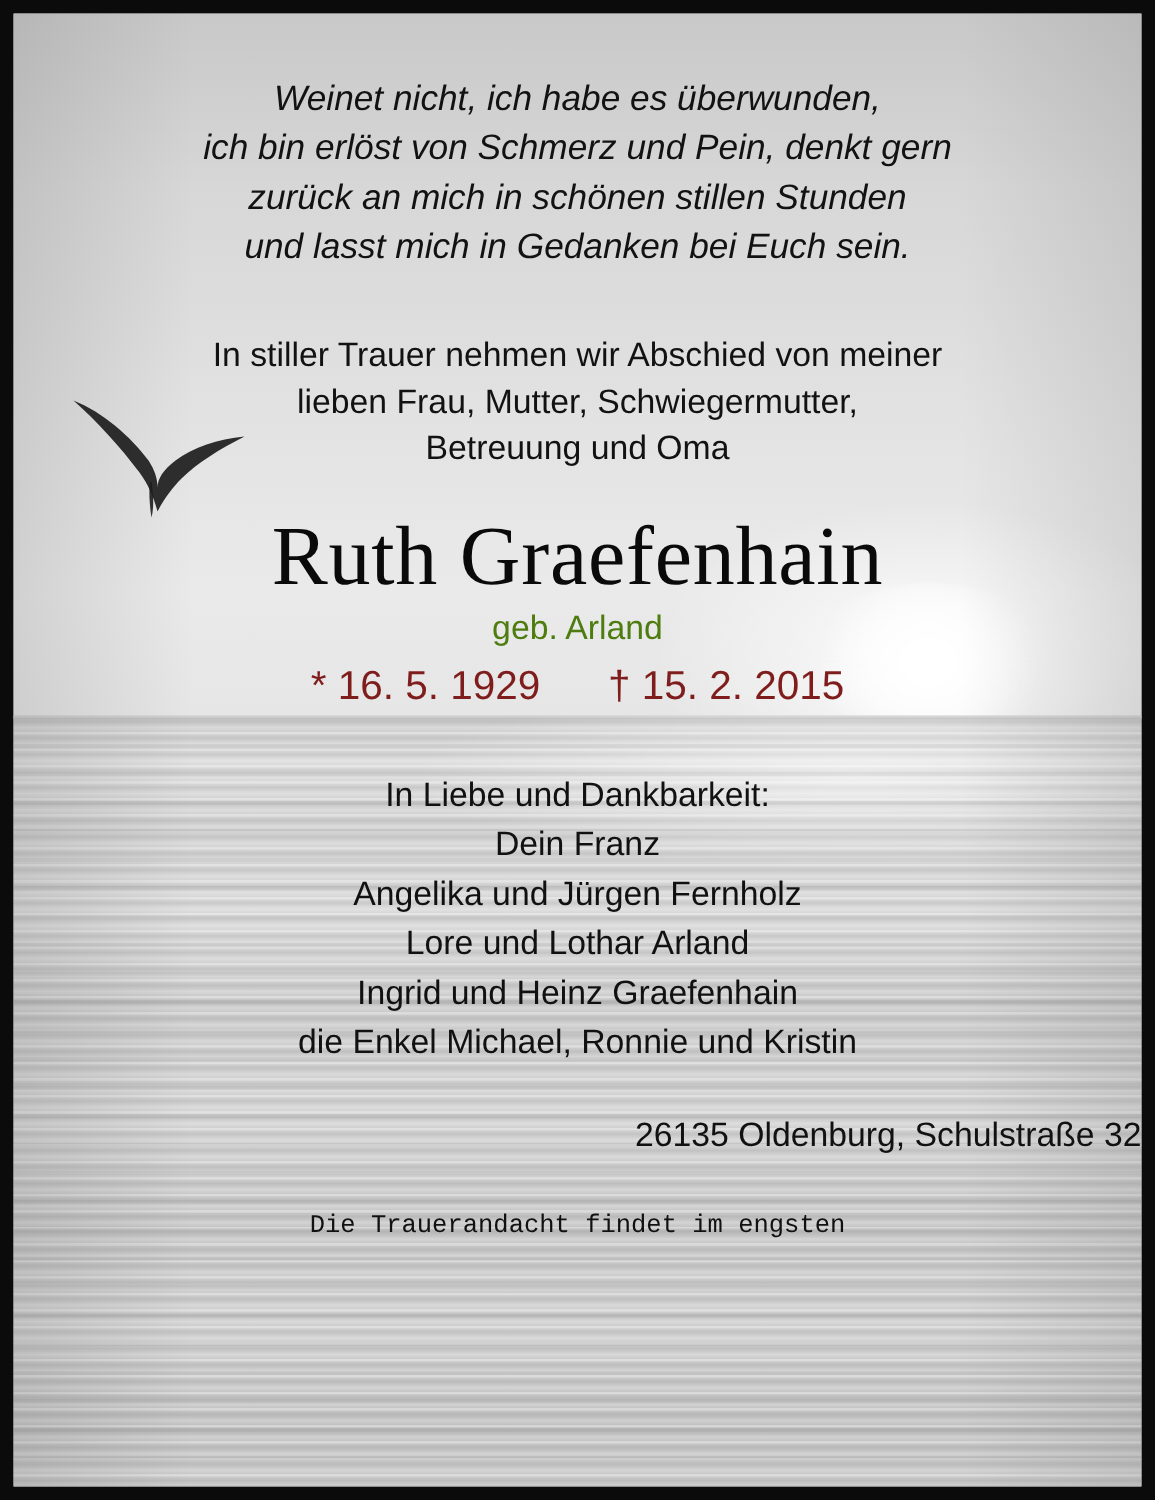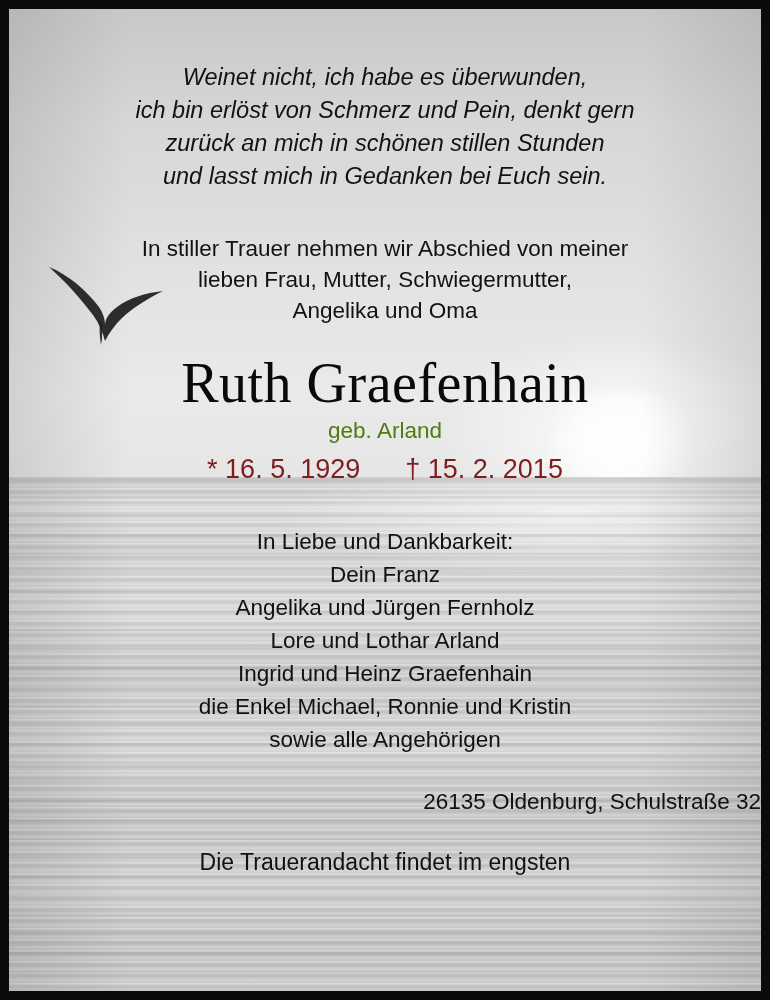--- a/index.html
+++ b/index.html
@@ -94,21 +94,21 @@
     width: 130px;
     height: 100px;
     z-index: 1;
   }
   
   .content {
     position: relative;
     z-index: 2;
     text-align: center;
     color: #111;
-    padding-top: 52px;
+    padding-top: 40px;
   }
   .verse {
     font-family: "Liberation Sans", sans-serif;
     font-style: italic;
     font-size: 23.5px;
     line-height: 33px;
     color: #121212;
     padding: 0 46px;
   }
   .intro {
@@ -149,22 +149,23 @@
     font-size: 22.5px;
     line-height: 33px;
   }
   .address {
     margin-top: 33px;
     font-size: 22.5px;
     text-align: right;
   }
   .service {
     margin-top: 32px;
-    font-size: 23px;
+    font-size: 17px;
     line-height: 31px;
+    font-family: Liberation Mono, monospace;
   }
   .care {
     margin-top: 34px;
     font-size: 22.5px;
   }
 </style>
 </head>
 <body>
 
 <div class="obituary">
@@ -186,41 +187,40 @@
     <div class="verse">
       <div>Weinet nicht, ich habe es überwunden,</div>
       <div>ich bin erlöst von Schmerz und Pein, denkt gern</div>
       <div>zurück an mich in schönen stillen Stunden</div>
       <div>und lasst mich in Gedanken bei Euch sein.</div>
     </div>
 
     <div class="intro">
       <div>In stiller Trauer nehmen wir Abschied von meiner</div>
       <div>lieben Frau, Mutter, Schwiegermutter,</div>
-      <div>Angelika und Oma</div>
+      <div>Betreuung und Oma</div>
     </div>
 
     <div class="name">Ruth Graefenhain</div>
     <div class="maiden">geb. Arland</div>
 
     <div class="dates">
       <span>* 16. 5. 1929</span>
       <span class="sep"></span>
       <span>† 15. 2. 2015</span>
     </div>
 
     <div class="thanks-head">In Liebe und Dankbarkeit:</div>
 
     <div class="mourners">
       <div>Dein Franz</div>
       <div>Angelika und Jürgen Fernholz</div>
       <div>Lore und Lothar Arland</div>
       <div>Ingrid und Heinz Graefenhain</div>
       <div>die Enkel Michael, Ronnie und Kristin</div>
-      <div>sowie alle Angehörigen</div>
     </div>
 
     <div class="address">26135 Oldenburg, Schulstraße 32</div>
 
     <div class="service">
       <div>Die Trauerandacht findet im engsten</div>
     </div>
 
 
   </div>

